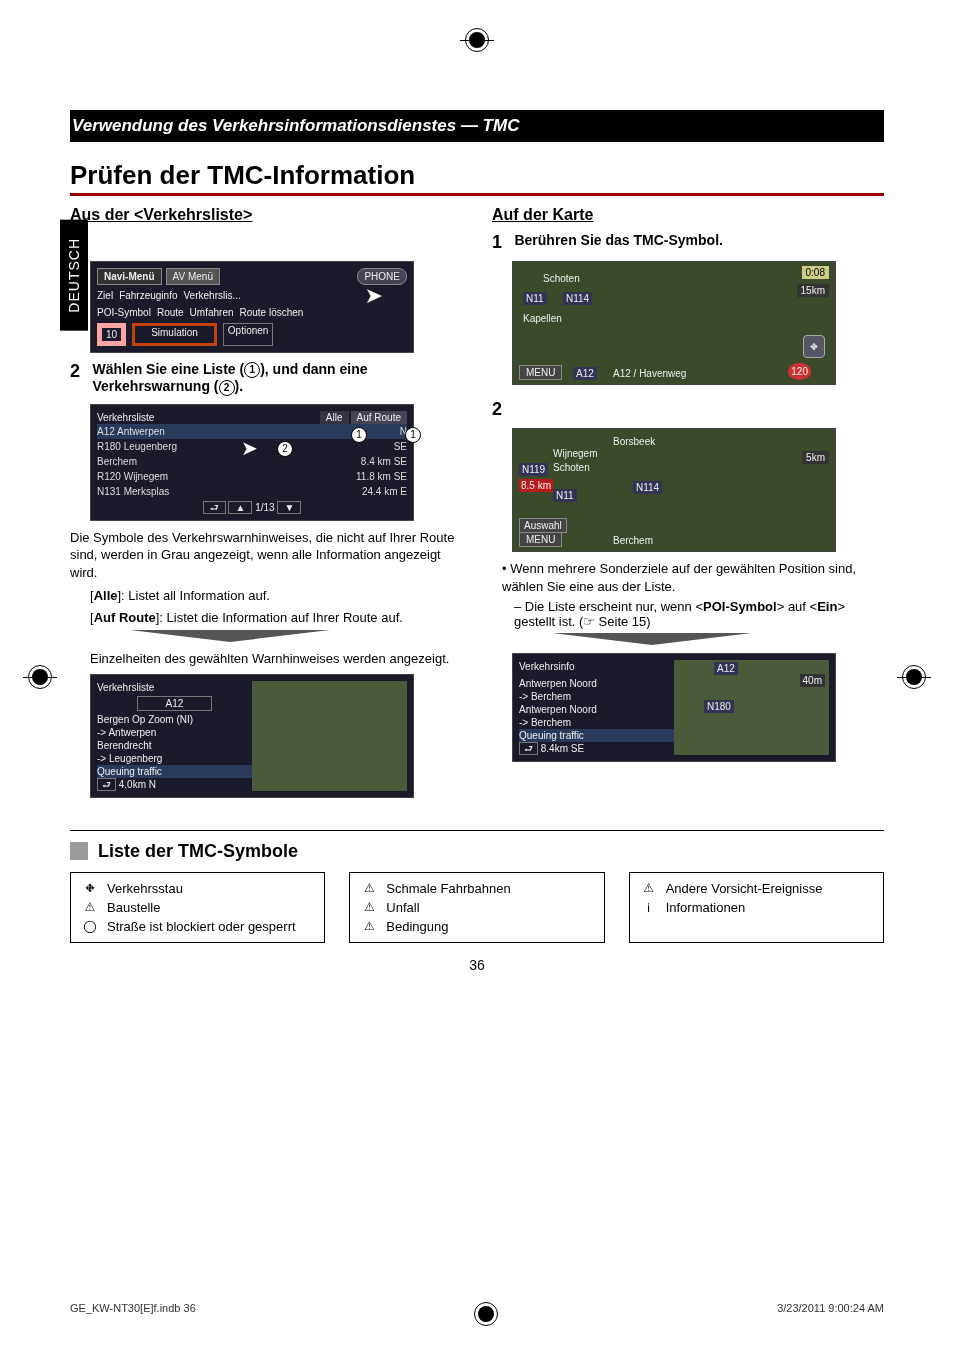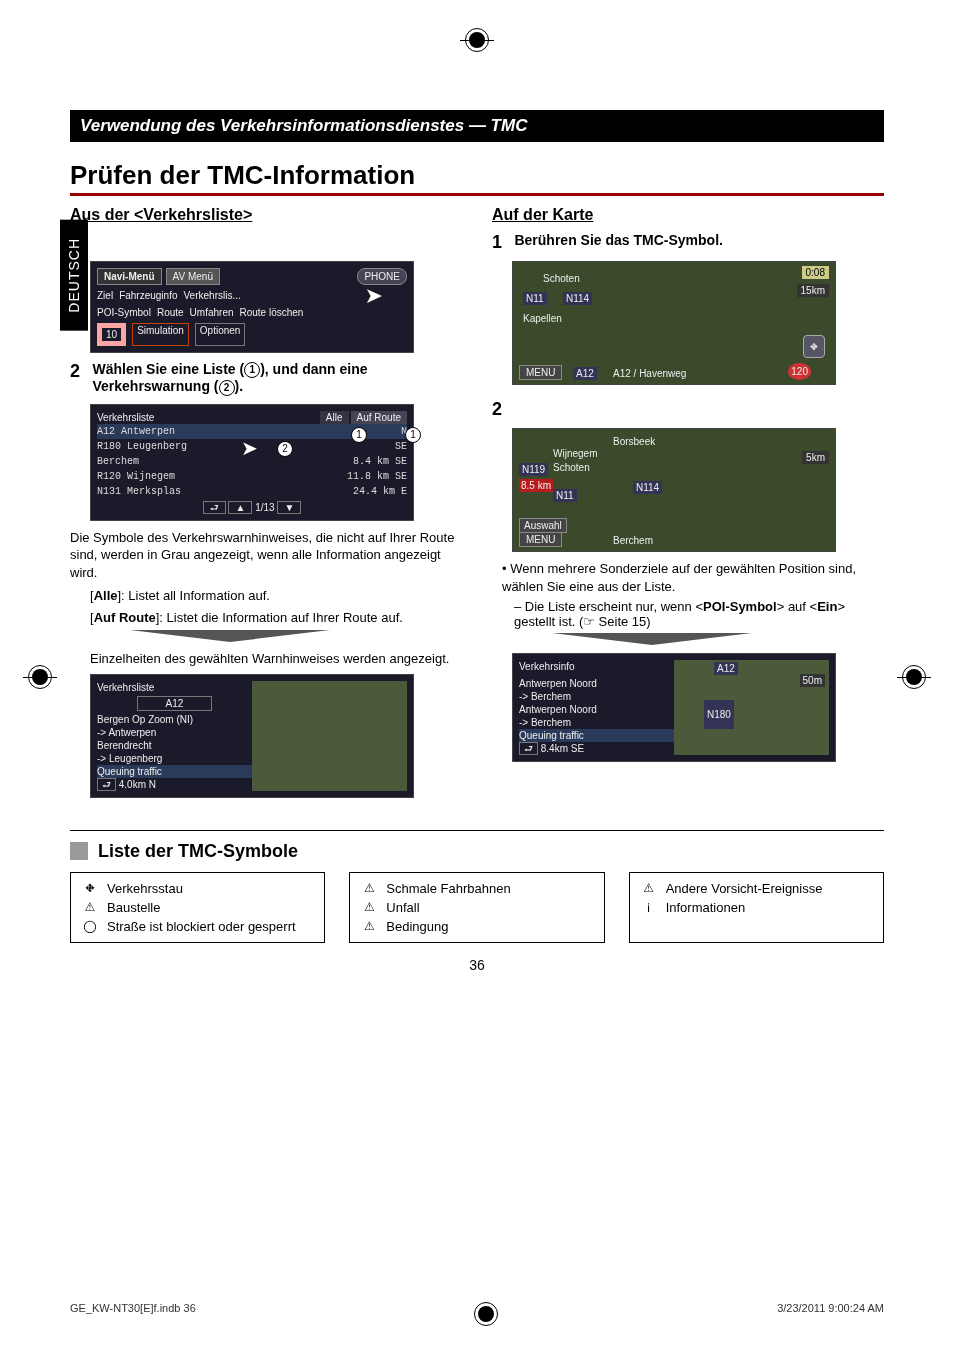--- a/index.html
+++ b/index.html
@@ -43,21 +43,21 @@
     padding: 18px 6px;
     writing-mode: vertical-rl;
     transform: rotate(180deg);
   }
   .section-header {
     background: #000;
     color: #fff;
     font-weight: bold;
     font-style: italic;
     font-size: 17px;
-    padding: 6px 10px;
+    padding: 6px 2px;
     margin-top: 10px;
   }
   h1.main-title {
     font-size: 26px;
     font-weight: bold;
     margin: 18px 0 4px 0;
     border-bottom: 3px solid #900;
     padding-bottom: 2px;
   }
   .columns {
@@ -171,21 +171,21 @@
   }
   .footer-center::before{content:"";position:absolute;top:3px;left:3px;right:3px;bottom:3px;background:#000;border-radius:50%;}
   .triangle-note {
     width: 0; height: 0;
     border-left: 100px solid transparent;
     border-right: 100px solid transparent;
     border-top: 12px solid #555;
     margin: 4px 0 8px 60px;
   }
   .mini-list {
-    font-size:10px; color:#ddd;font-family:Liberation Mono, monospace;
+    font-size:10px; color:#ddd;
   }
   .mini-list div { padding:1px 0; }
   .hl-row { background:#2a3a5a; }
 </style>
 </head>
 <body>
 
 <div class="page">
 
   <div class="reg-top"></div>
@@ -219,21 +219,21 @@
           <span>Verkehrslis...</span>
         </div>
         <div style="display:flex;flex-wrap:wrap;gap:6px;margin-top:4px;">
           <span>POI-Symbol</span>
           <span>Route</span>
           <span>Umfahren</span>
           <span>Route löschen</span>
         </div>
         <div style="display:flex;gap:6px;margin-top:4px;">
           <span style="border:5px solid #fca5a5;padding:0 4px;">10</span>
-          <span style="border:1px solid #c2410c;padding:0 4px;">Simulation</span>
+          <span style="border:3px solid #c2410c;padding:0 16px;">Simulation</span>
           <span style="border:1px solid #777;padding:0 4px;">Optionen</span>
         </div>
         <div style="position:absolute; top:20px; right:30px; color:#fff; font-size:22px;">➤</div>
       </div>
 
       <div class="step-row">
         <span class="step-num">2</span>
         <span class="step-text">
           <span>Wählen Sie eine Liste (</span><span class="circled">1</span><span>), und dann eine Verkehrswarnung (</span><span class="circled">2</span><span>).</span>
         </span>
@@ -345,22 +345,22 @@
           <div style="height:4px;"></div>
           <div>Antwerpen Noord</div>
           <div>-&gt; Berchem</div>
           <div>Antwerpen Noord</div>
           <div>-&gt; Berchem</div>
           <div style="background:#2a3a5a;">Queuing traffic</div>
           <div><span style="border:1px solid #777;padding:0 4px;">⮐</span> <span>8.4km</span> <span>SE</span></div>
         </div>
         <div style="flex:1;background:#4a5a3a;position:relative;">
           <span style="position:absolute;top:2px;left:40px;background:#335;padding:0 3px;">A12</span>
-          <span style="position:absolute;top:40px;left:30px;background:#335;padding:8px 3px;">N180</span>
-          <span style="position:absolute;top:14px;right:4px;background:#333;padding:0 3px;">50m</span>
+          <span style="position:absolute;top:40px;left:30px;background:#335;padding:0 3px;">N180</span>
+          <span style="position:absolute;top:14px;right:4px;background:#333;padding:0 3px;">40m</span>
         </div>
       </div>
     </div>
   </div>
 
   <div class="divider"></div>
   <div class="box-title-row">
     <div class="grey-square"></div>
     <div class="box-title">Liste der TMC-Symbole</div>
   </div>

